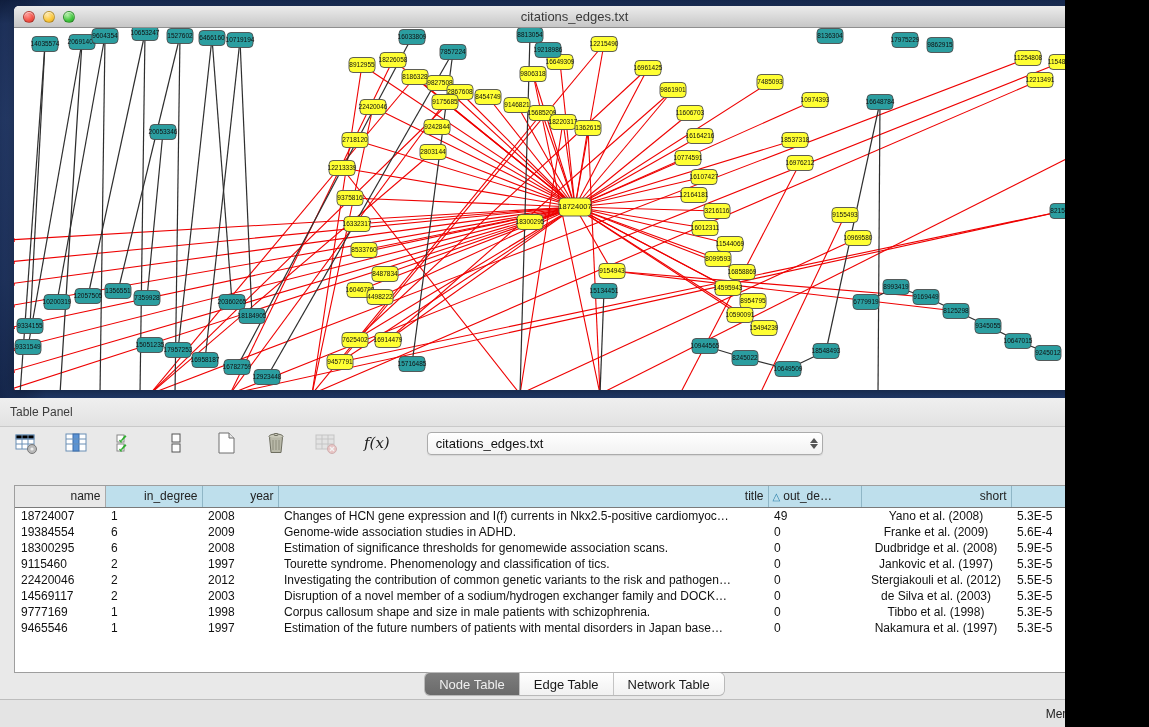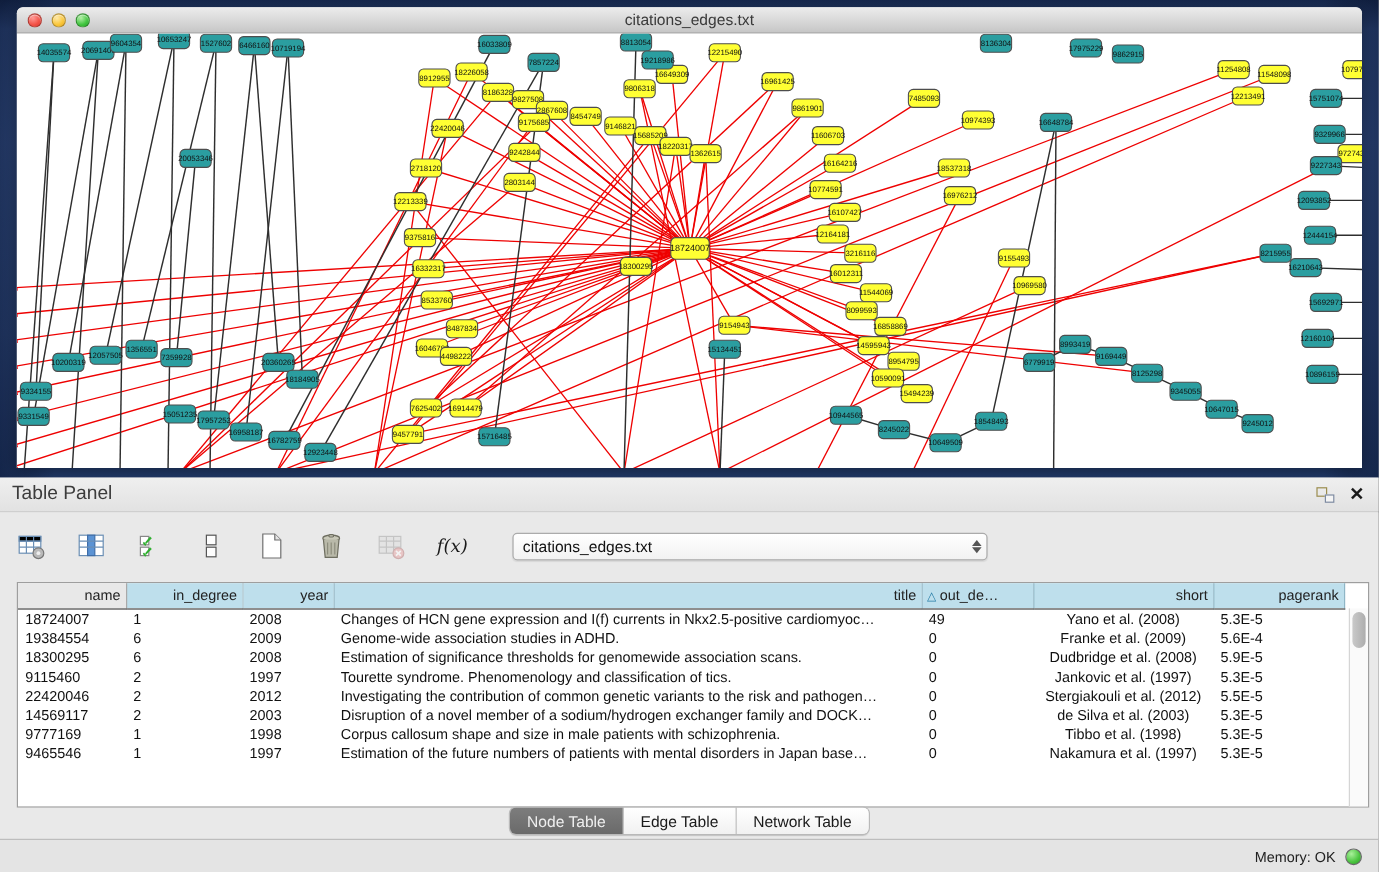--- a/index.html
+++ b/index.html
@@ -1,17 +1,17 @@
 <!DOCTYPE html>
 <html><head>
 <meta charset="utf-8">
 <style>
   html,body{margin:0;padding:0;background:#000;}
   *{box-sizing:border-box;}
-  #page{position:relative;width:1149px;height:727px;overflow:hidden;
+  #page{position:relative;width:1065px;height:727px;overflow:hidden;
         font-family:"Liberation Sans",sans-serif;background:#e9e9e9;}
 
   
   .desktop{position:absolute;left:0;top:0;width:1149px;height:398px;
     background:linear-gradient(180deg,#16294f 0%,#33518c 6%,#3c5c9c 30%,#33518c 70%,#223c6e 100%);}
   .desktop::before{content:"";position:absolute;inset:0;
     background:linear-gradient(90deg,rgba(10,20,45,.55) 0%,rgba(0,0,0,0) 4%,rgba(0,0,0,0) 96%,rgba(10,20,45,.55) 100%);}
   .net-window{position:absolute;left:14px;top:6px;width:1121px;height:384px;
     border-radius:5px 5px 0 0;box-shadow:0 3px 14px rgba(0,0,0,.45);overflow:hidden;background:#fff;}
   .titlebar{position:relative;height:22px;
@@ -25,30 +25,30 @@
   .light.red{background:radial-gradient(circle at 35% 30%,#ff9a96,#f25045 60%,#d8372c);}
   .light.yellow{background:radial-gradient(circle at 35% 30%,#ffe9a8,#fac536 60%,#e0a524);}
   .light.green{background:radial-gradient(circle at 35% 30%,#b5f0a8,#3ec43c 60%,#2aa12a);}
   .canvas{position:relative;width:1121px;height:362px;background:#fff;overflow:hidden;}
   .canvas svg{display:block;width:1121px;height:362px;}
 
   
   .panel-header{position:absolute;left:0;top:398px;width:1149px;height:29px;
     background:linear-gradient(180deg,#efefef,#e2e2e2);border-bottom:1px solid #c9c9c9;
     display:flex;align-items:center;}
-  .panel-header .ph-title{margin-left:10px;font-size:16px;color:#3c3c3c;text-align:center;}
+  .panel-header .ph-title{margin-left:10px;font-size:12px;color:#3c3c3c;text-align:center;}
   .ph-actions{margin-left:auto;margin-right:12px;display:flex;align-items:center;gap:12px;}
   .float-btn{width:15px;height:13px;position:relative;cursor:default;}
   .float-btn .sq1{position:absolute;left:0;top:0;width:9px;height:8px;border:1.5px solid #9b8d4e;background:transparent;}
   .float-btn .sq2{position:absolute;right:0;bottom:0;width:8px;height:7px;border:1.5px solid #7d8aa0;background:#f4f4f4;}
   .close-btn{font-size:15px;font-weight:bold;color:#1a1a1a;line-height:13px;}
 
   .panel-body{position:absolute;left:0;top:427px;width:1149px;height:272px;background:#e9e9e9;}
 
-  .toolbar{position:absolute;left:12px;top:12px;height:32px;display:flex;align-items:center;gap:23px;}
+  .toolbar{position:absolute;left:12px;top:0;height:32px;display:flex;align-items:center;gap:23px;}
   .tool-btn{width:27px;height:27px;display:flex;align-items:center;justify-content:center;border-radius:4px;}
   .fx-label{font-family:"DejaVu Serif",serif;font-style:italic;font-size:15px;color:#1a1a1a;margin-left:2px;}
   .combo{margin-left:14px;width:396px;height:23px;background:linear-gradient(180deg,#ffffff,#f2f2f2);
     border:1px solid #ababab;border-radius:4px;display:flex;align-items:center;
     box-shadow:0 1px 1px rgba(0,0,0,.08);}
   .combo .combo-text{flex:1;padding-left:8px;font-size:13px;color:#111;}
   .combo .stepper{width:16px;height:100%;display:flex;flex-direction:column;align-items:center;justify-content:center;gap:1px;border-left:0;}
   .combo .stepper i{width:0;height:0;border-left:4px solid transparent;border-right:4px solid transparent;}
   .combo .stepper .up{border-bottom:5px solid #555;}
   .combo .stepper .down{border-top:5px solid #555;}

